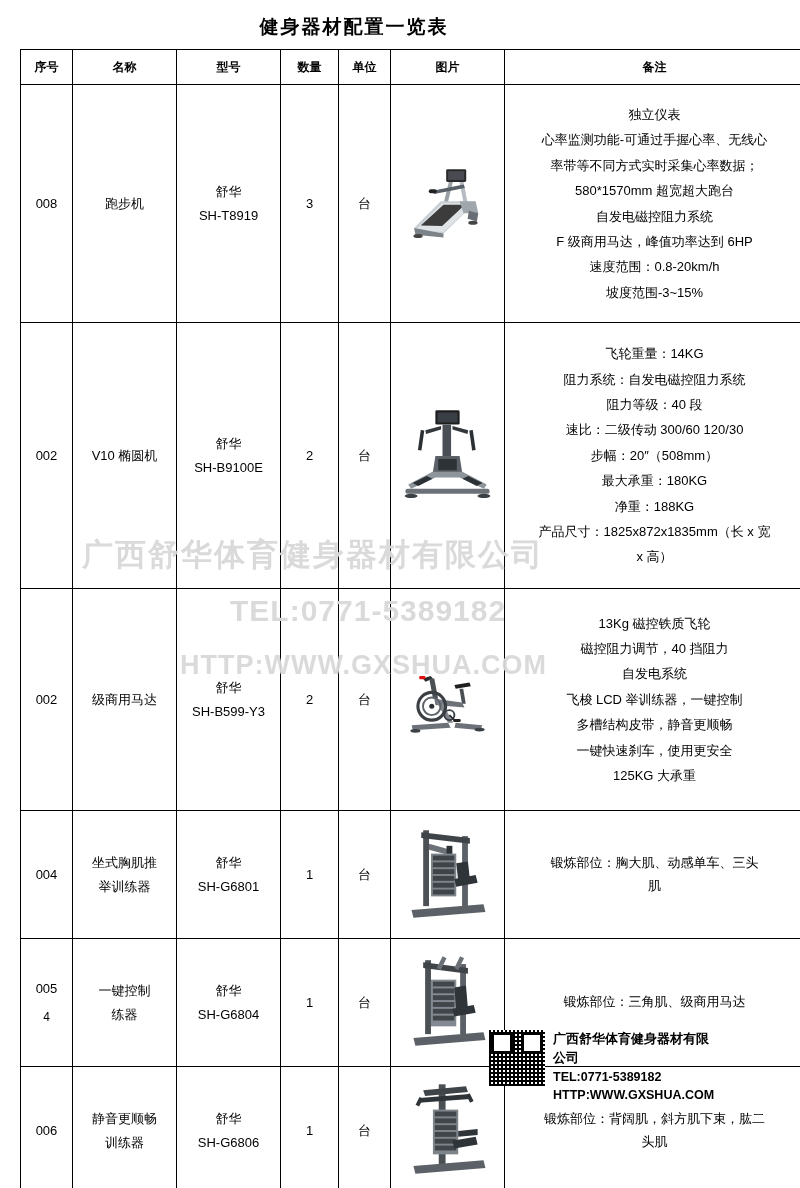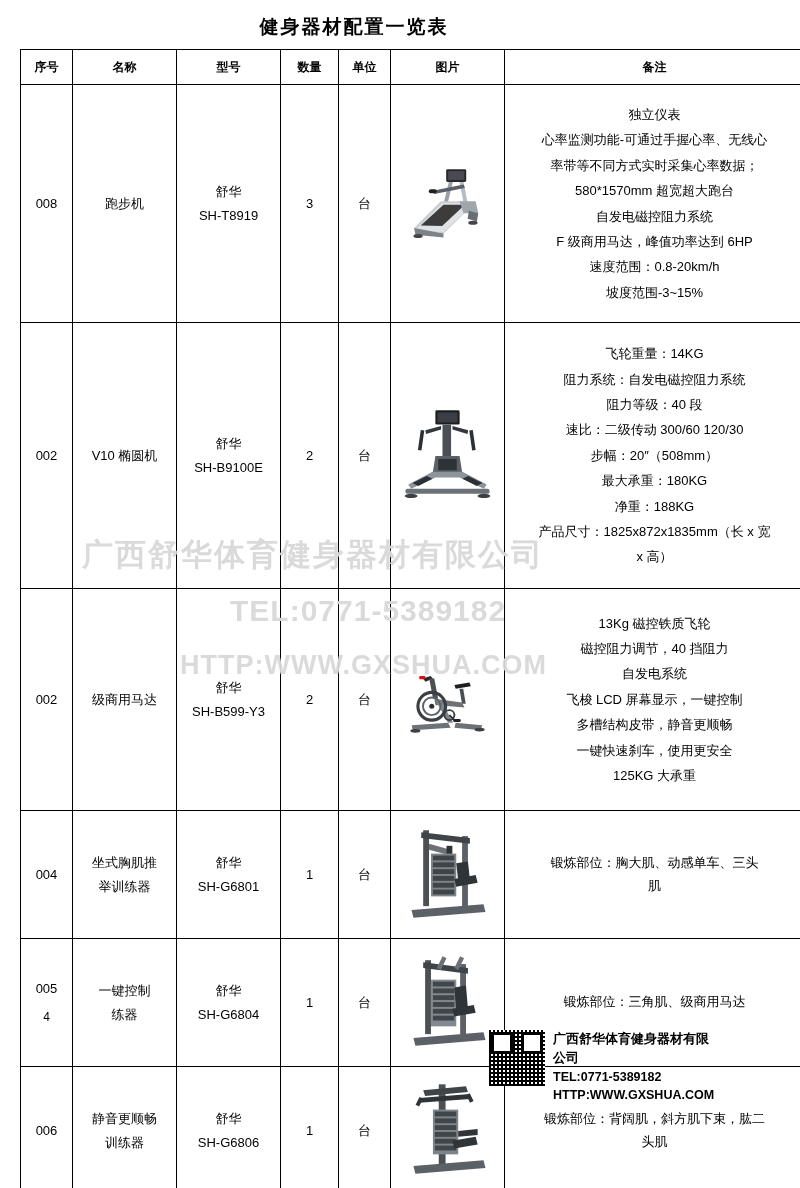--- a/index.html
+++ b/index.html
@@ -327,21 +327,21 @@
               <path d="M98 96 L140 100 L138 108 L96 104 Z" fill="#6c7278"></path>
               <ellipse cx="34" cy="109" rx="8" ry="3" fill="#3b4045"></ellipse>
               <ellipse cx="136" cy="107" rx="8" ry="3" fill="#3b4045"></ellipse>
             </svg>
           </div>
         </td>
         <td class="note">
           <div>13Kg 磁控铁质飞轮</div>
           <div>磁控阻力调节，40 挡阻力</div>
           <div>自发电系统</div>
-          <div>飞梭 LCD 屏幕显示，一键控制</div>
+          <div>飞梭 LCD 举训练器，一键控制</div>
           <div>多槽结构皮带，静音更顺畅</div>
           <div>一键快速刹车，使用更安全</div>
           <div>125KG 大承重</div>
         </td>
       </tr>
 
       <tr style="height:128px;">
         <td class="no-cell">004</td>
         <td class="name">
           <span class="n1">坐式胸肌推</span>

